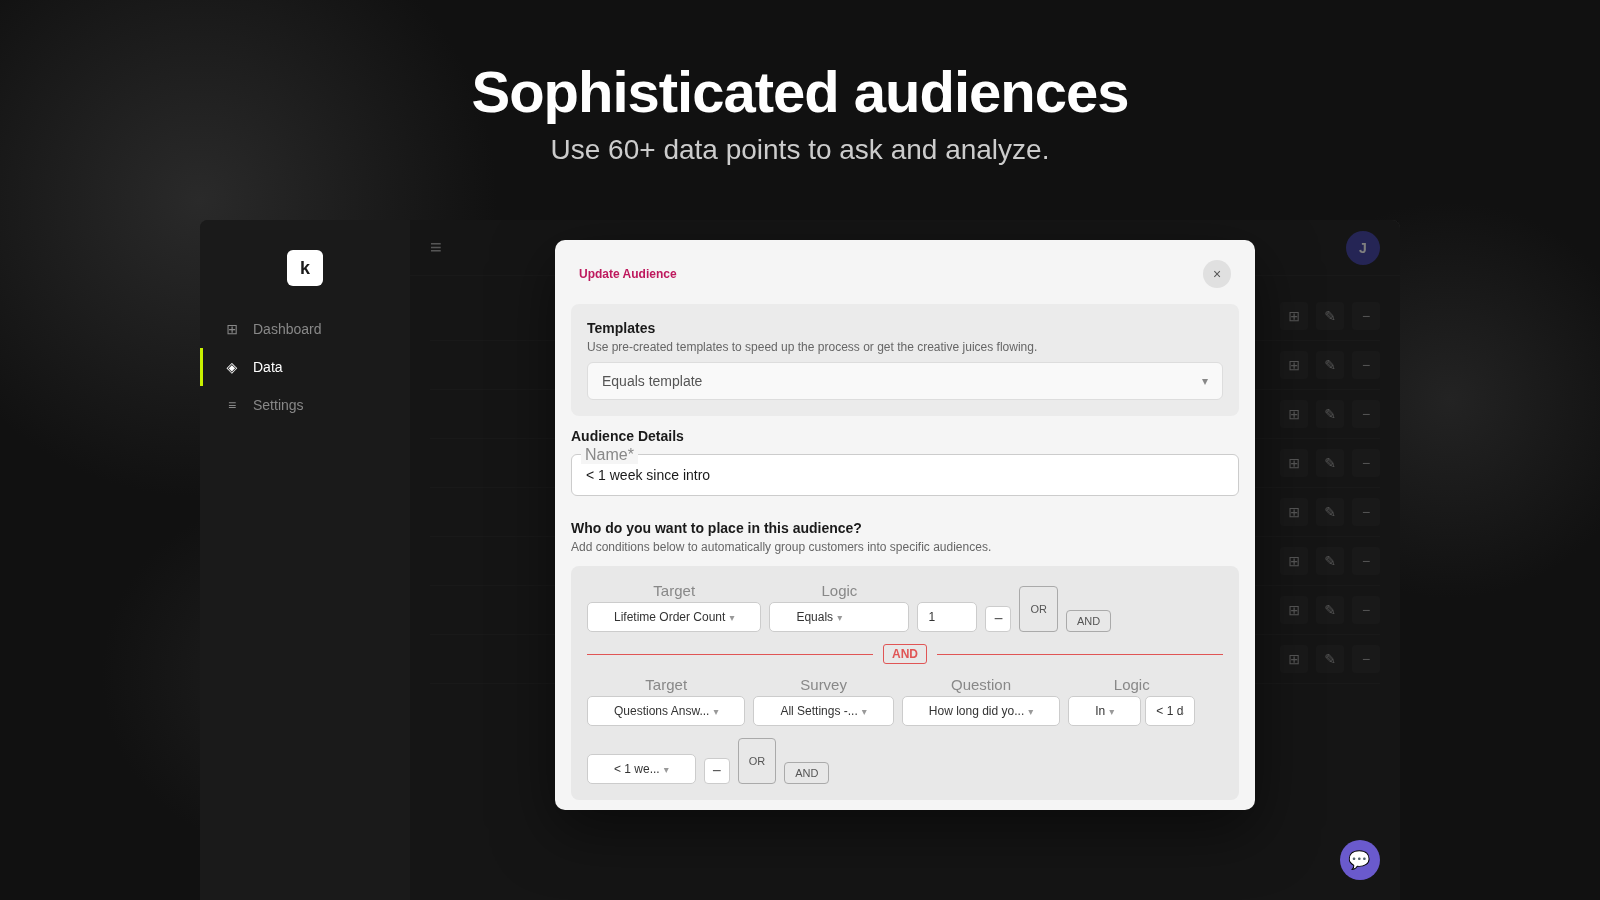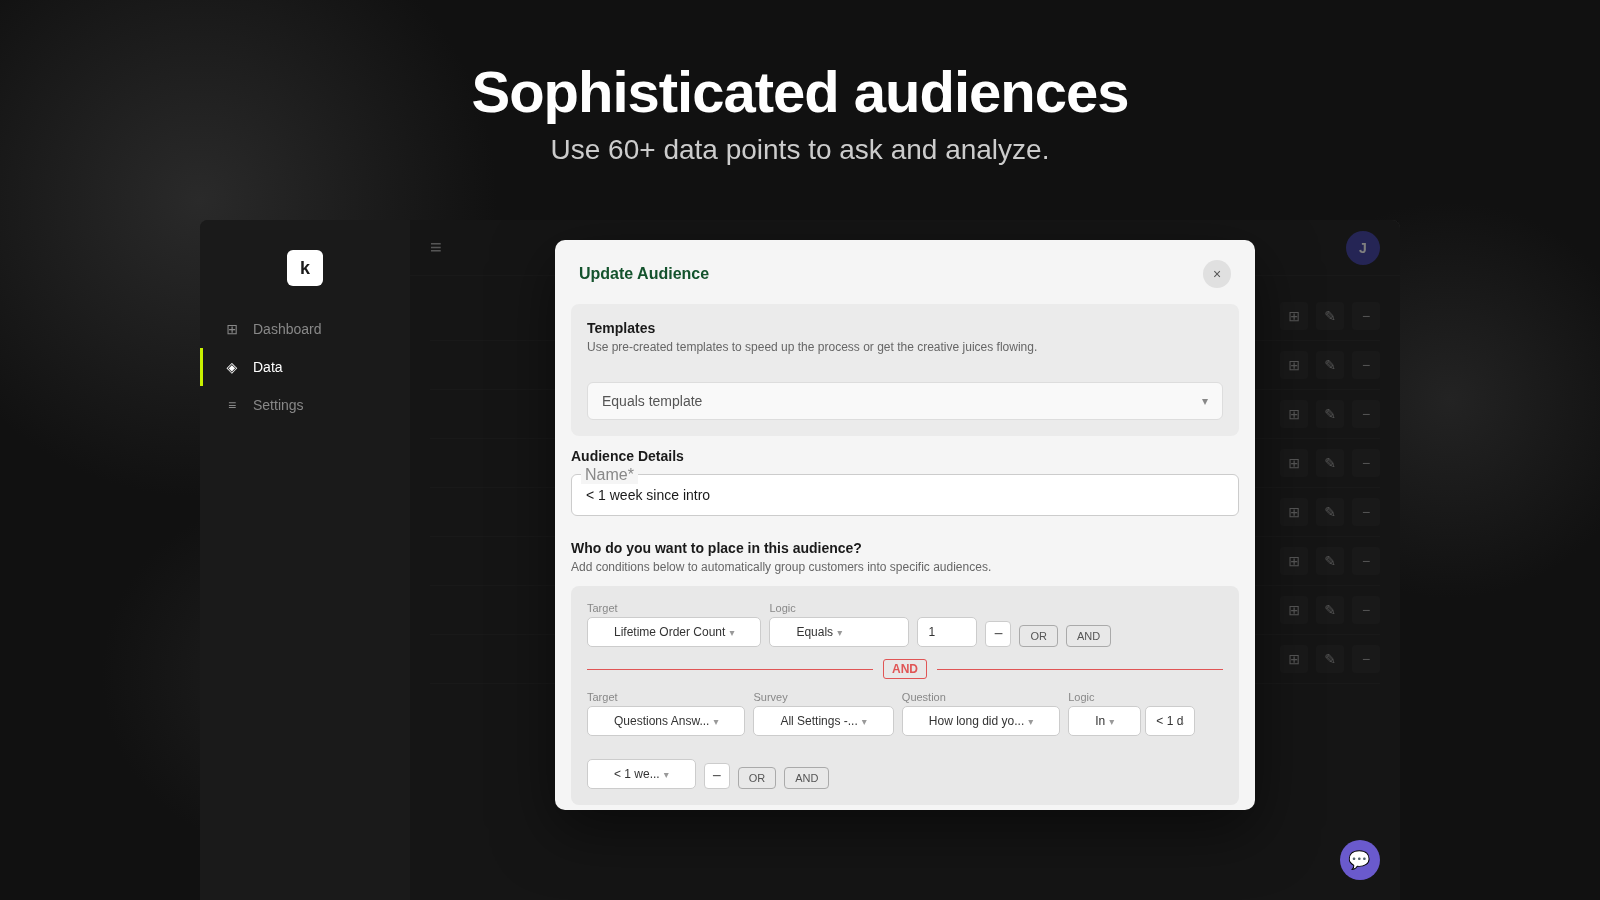--- a/index.html
+++ b/index.html
@@ -231,23 +231,23 @@
       box-shadow: 0 20px 60px rgba(0,0,0,0.5);
     }
     .modal-header {
       display: flex;
       align-items: center;
       justify-content: space-between;
       padding: 20px 24px 16px;
       background: #f5f5f5;
     }
     .modal-title {
-      font-size: 16px;
+      font-size: 12px;
       font-weight: 600;
-      color: #14532d;
+      color: #be185d;
     }
     .modal-close {
       width: 28px;
       height: 28px;
       background: #e0e0e0;
       border-radius: 50%;
       display: flex;
       align-items: center;
       justify-content: center;
       cursor: pointer;
@@ -264,21 +264,21 @@
     }
     .section-title {
       font-size: 14px;
       font-weight: 600;
       color: #1a1a1a;
       margin-bottom: 4px;
     }
     .section-desc {
       font-size: 12px;
       color: #666;
-      margin-bottom: 28px;
+      margin-bottom: 8px;
     }
     .select-dropdown {
       width: 100%;
       background: #f9f9f9;
       border: 1px solid #ddd;
       border-radius: 6px;
       padding: 10px 14px;
       font-size: 14px;
       color: #555;
       display: flex;
@@ -341,23 +341,24 @@
       margin-bottom: 12px;
     }
 
     
     .conditions-area {
       background: #e8e8e8;
       border-radius: 8px;
       padding: 16px;
     }
     .condition-label {
-      font-size: 11px;
+      font-size: 15px;
       color: #888;
       margin-bottom: 3px;
+      text-align: center;
     }
     .condition-select {
       background: #fff;
       border: 1px solid #ccc;
       border-radius: 5px;
       padding: 7px 26px;
       font-size: 12px;
       color: #333;
       display: flex;
       align-items: center;
@@ -389,21 +390,21 @@
       justify-content: center;
       cursor: pointer;
       color: #555;
       font-size: 16px;
       flex-shrink: 0;
     }
     .or-btn {
       background: transparent;
       border: 1px solid #aaa;
       border-radius: 4px;
-      padding: 4px 10px;
+      padding: 16px 10px;
       font-size: 11px;
       color: #555;
       cursor: pointer;
       flex-shrink: 0;
     }
     .and-btn {
       background: transparent;
       border: 1px solid #aaa;
       border-radius: 4px;
       padding: 4px 10px;

